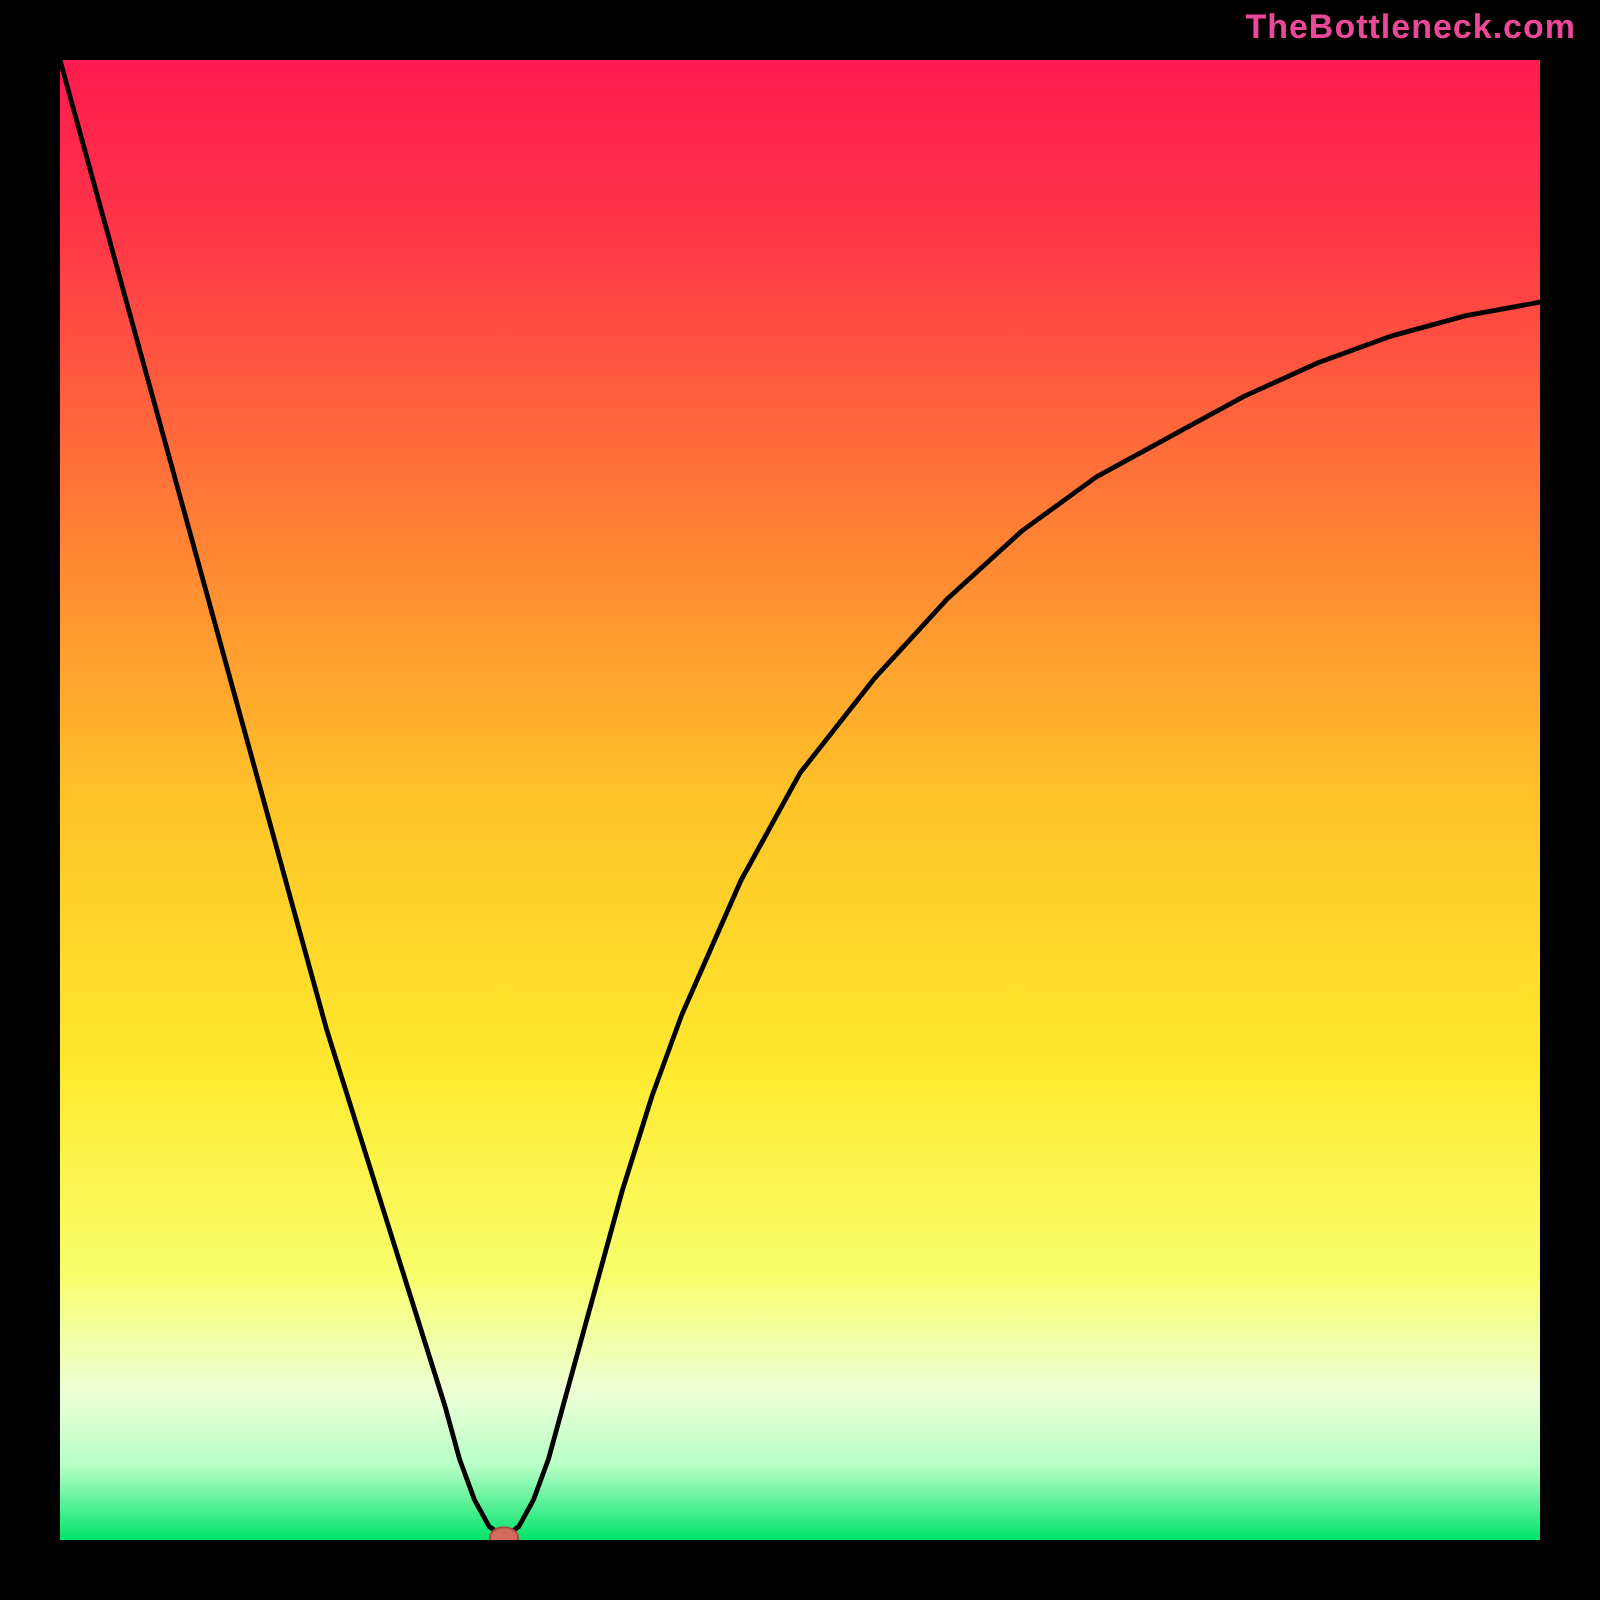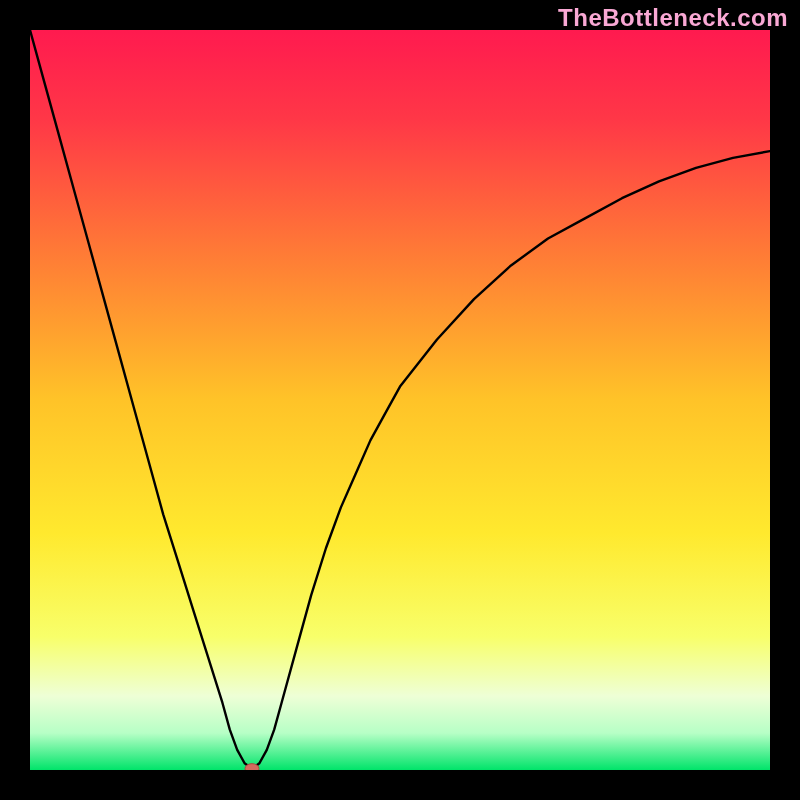--- a/index.html
+++ b/index.html
@@ -14,22 +14,22 @@
   .outer {
     position: relative;
     width: 800px;
     height: 800px;
     background: #000;
   }
   .watermark {
     position: absolute;
     top: 4px;
     right: 12px;
-    color: #f9a8d4;
-    font-size: 24px;
+    color: #ec4899;
+    font-size: 17px;
     font-weight: 600;
     letter-spacing: 0.5px;
     user-select: none;
   }
   .plot-frame {
     position: absolute;
     left: 30px;
     top: 30px;
     width: 740px;
     height: 740px;

